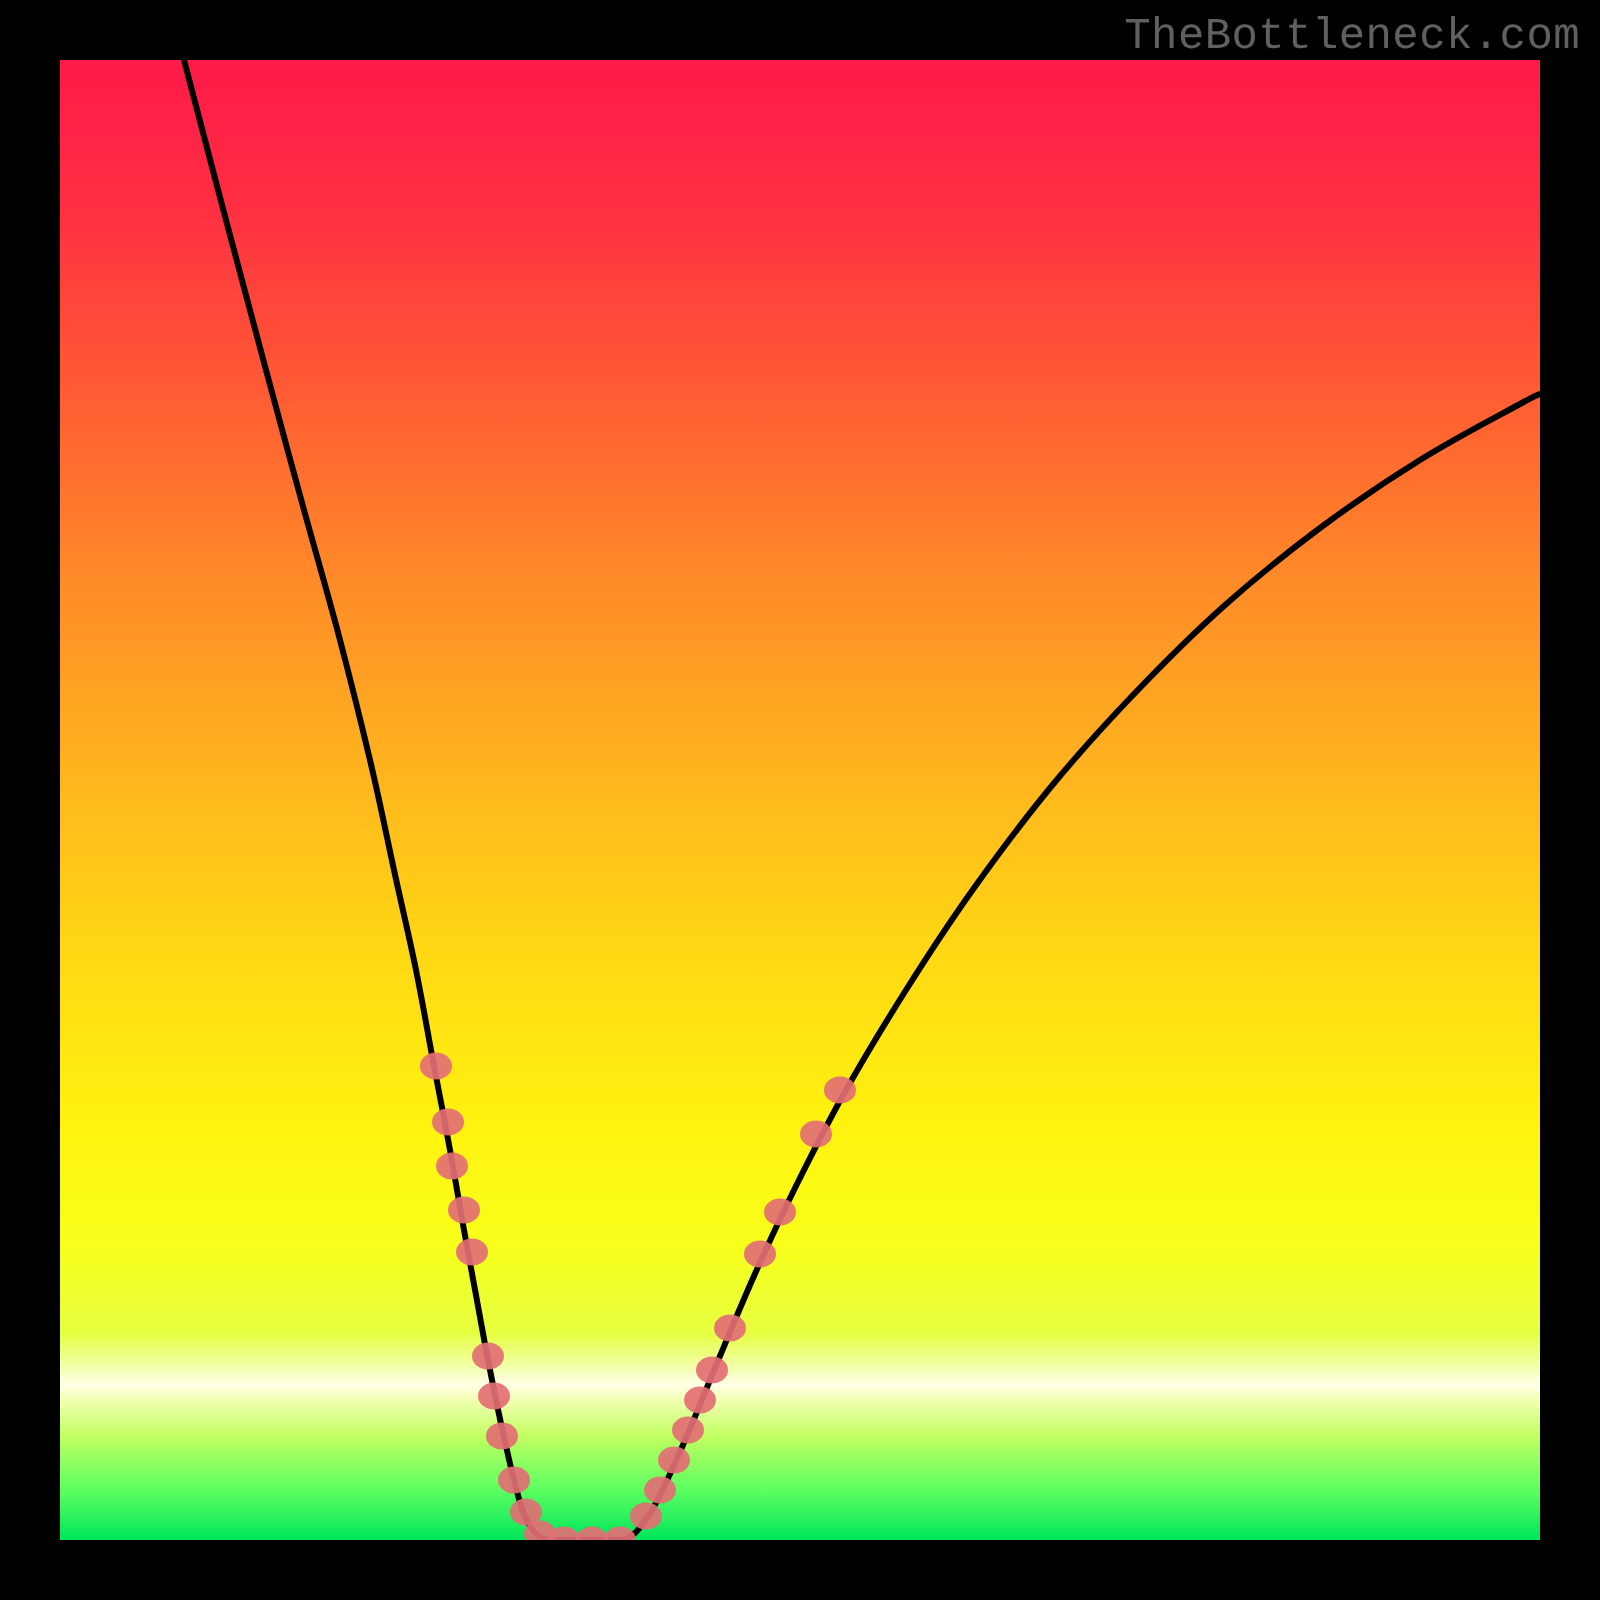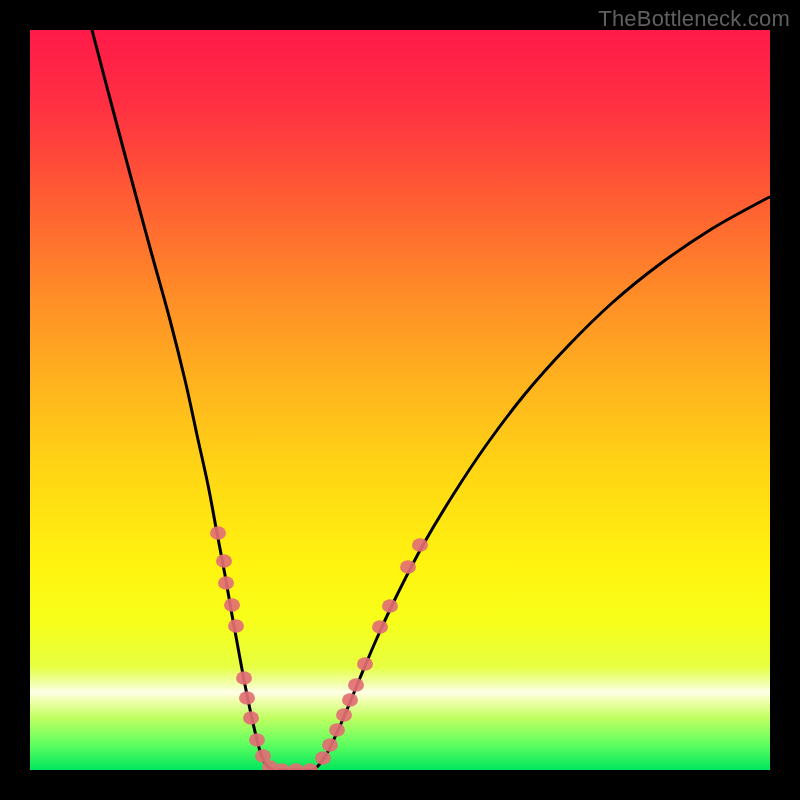--- a/index.html
+++ b/index.html
@@ -35,20 +35,21 @@
     height: 100%;
   }
   .watermark {
     position: absolute;
     top: 6px;
     right: 10px;
     color: #606060;
     font-size: 22px;
     font-weight: 500;
     letter-spacing: 0.2px;
+    font-family: Liberation Mono, monospace;
   }
   svg.curves {
     position: absolute;
     top: 0;
     left: 0;
   }
 </style>
 </head>
 <body>
 

